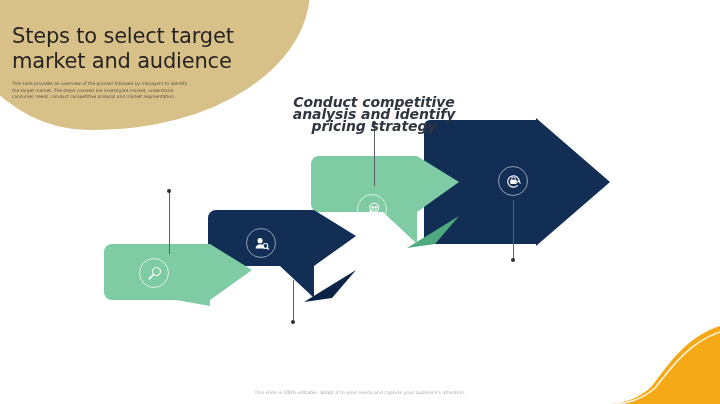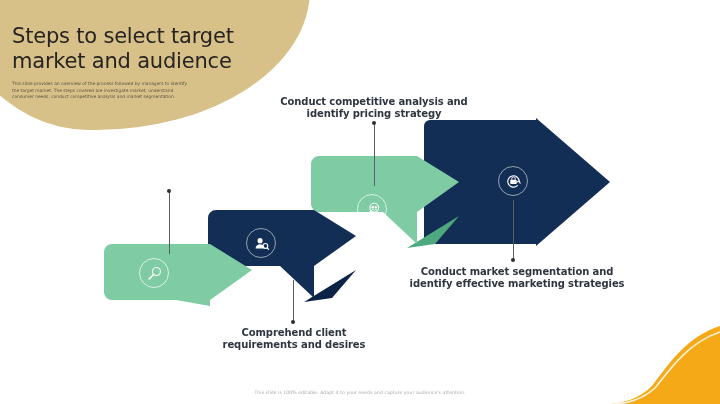--- a/index.html
+++ b/index.html
@@ -86,26 +86,27 @@
   }
   .leader-dot {
     position: absolute;
     width: 4px;
     height: 4px;
     background: #2b2f36;
     border-radius: 50%;
   }
   .step-label {
     position: absolute;
-    font-size: 10px;
+    font-size: 14px;
     line-height: 12px;
     font-weight: 700;
     color: #2f3640;
     text-align: center;
     letter-spacing: -0.1px;
+    font-style: italic;
   }
 
   
   .footer-note {
     position: absolute;
     left: 0;
     right: 0;
     bottom: 9px;
     text-align: center;
     font-size: 4.6px;
@@ -141,21 +142,20 @@
   <div class="icon-badge on-navy" style="left:498px; top:166px;">
     <svg width="17" height="17" viewBox="0 0 24 24" fill="none" stroke="#ffffff" stroke-width="1.6">
       <path d="M20 12a8 8 0 1 0-2.5 5.8" stroke-linecap="round"></path>
       <path d="M17 12.6l3 -1.2 1.4 3" stroke-linecap="round" stroke-linejoin="round"></path>
       <rect x="7.5" y="9.5" width="9" height="6" rx="1.2" fill="#ffffff" stroke="none"></rect>
       <path d="M9.5 9.5V8a2.5 2.5 0 0 1 5 0v1.5" stroke="#ffffff" stroke-width="1.4"></path>
     </svg>
   </div>
   <div class="leader" style="left:513px; top:200px; height:60px;"></div>
   <div class="leader-dot" style="left:511px; top:258px;"></div>
-  <div class="step-label" style="left:398px; top:266px; width:238px;">Conduct market segmentation and identify effective marketing strategies</div>
 
   <div class="arrow" style="left:311px; top:156px;">
     <svg width="148" height="92" viewBox="0 0 148 92">
       <path d="M96 92 L148 60 L124 88 Z" fill="#4FA97E"></path>
       <path d="M8 0 H106 L148 26 L106 56 L106 88 L72 56 L8 56 A8 8 0 0 1 0 48 V8 A8 8 0 0 1 8 0 Z" fill="#7ECBA4"></path>
     </svg>
   </div>
   <div class="icon-badge on-green" style="left:357px; top:194px;">
     <svg width="17" height="17" viewBox="0 0 24 24" fill="none" stroke="#ffffff" stroke-width="1.5">
       <circle cx="14.5" cy="9.5" r="6.2"></circle>
@@ -178,21 +178,20 @@
   <div class="icon-badge on-navy" style="left:246px; top:228px;">
     <svg width="17" height="17" viewBox="0 0 24 24" fill="none" stroke="#ffffff" stroke-width="1.4">
       <circle cx="10" cy="8" r="3.6" fill="#ffffff" stroke="none"></circle>
       <path d="M3.6 19c0-3.6 2.9-6 6.4-6s6.4 2.4 6.4 6" fill="#ffffff" stroke="none"></path>
       <circle cx="17.5" cy="15.5" r="3.4" stroke="#ffffff" stroke-width="1.5"></circle>
       <path d="M20 18 L22 20.2" stroke-linecap="round" stroke-width="1.7"></path>
     </svg>
   </div>
   <div class="leader" style="left:293px; top:280px; height:42px;"></div>
   <div class="leader-dot" style="left:291px; top:320px;"></div>
-  <div class="step-label" style="left:203px; top:327px; width:182px;">Comprehend client requirements  and desires</div>
 
   <div class="arrow" style="left:104px; top:244px;">
     <svg width="148" height="66" viewBox="0 0 148 66">
       <path d="M8 0 H106 L148 26 L106 56 L106 62 L72 56 L8 56 A8 8 0 0 1 0 48 V8 A8 8 0 0 1 8 0 Z" fill="#7ECBA4"></path>
     </svg>
   </div>
   <div class="icon-badge on-green" style="left:139px; top:258px;">
     <svg width="17" height="17" viewBox="0 0 24 24" fill="none" stroke="#ffffff" stroke-width="1.6">
       <circle cx="14.8" cy="9.2" r="5.6"></circle>
       <path d="M10.6 13.4 L4.6 19.6" stroke-linecap="round" stroke-width="2.2"></path>

